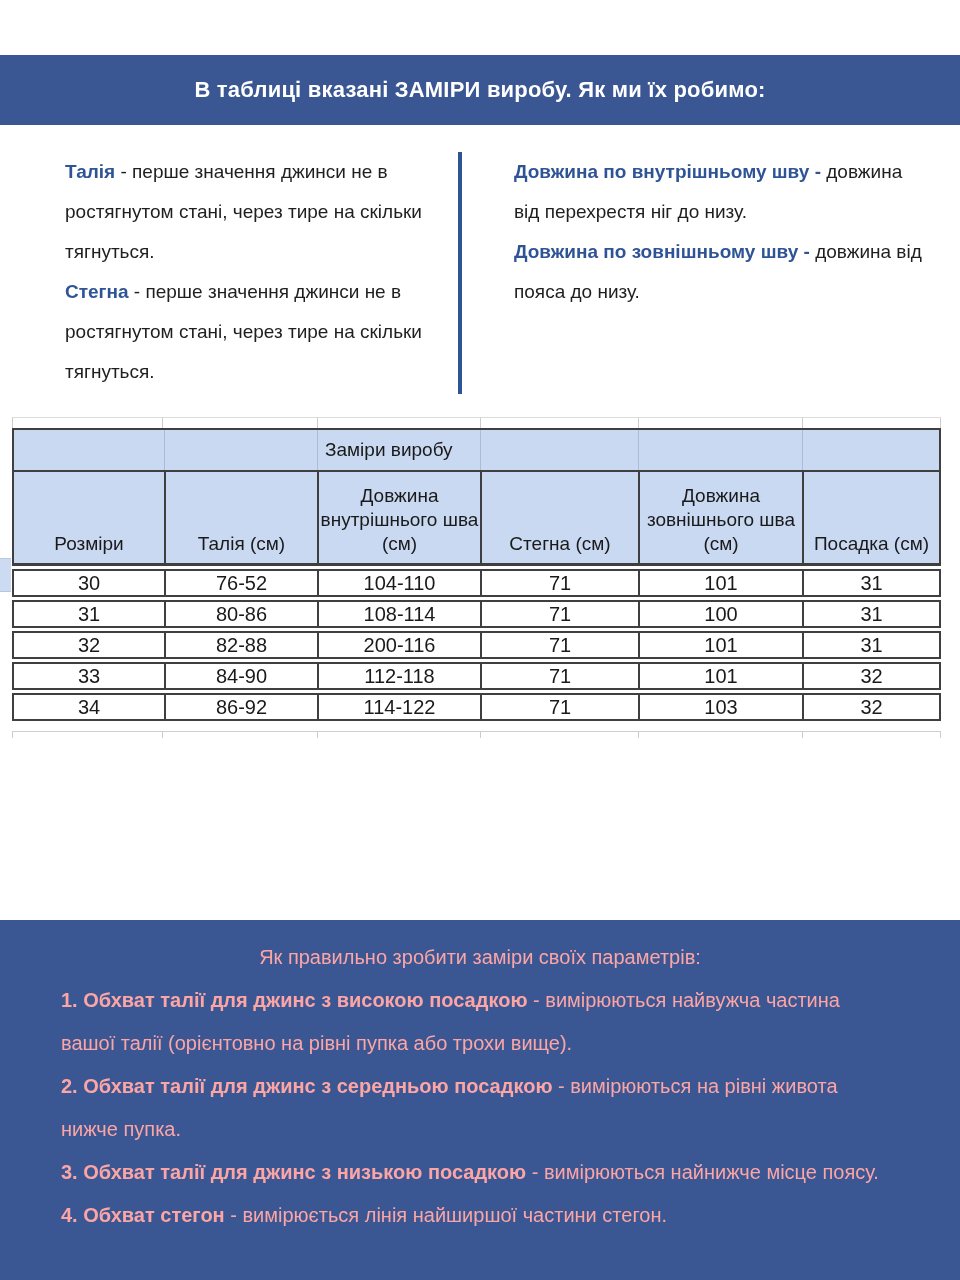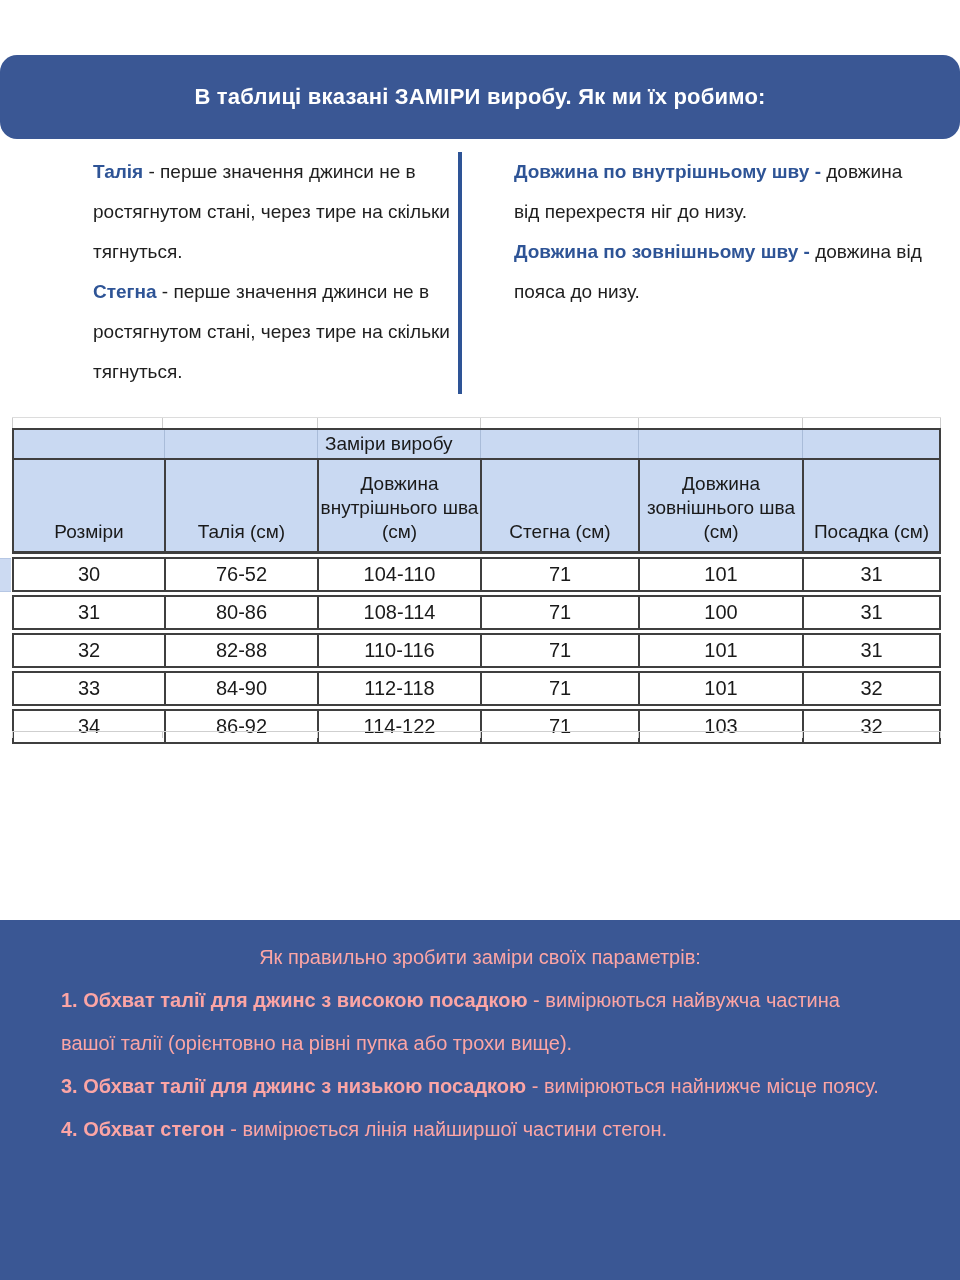--- a/index.html
+++ b/index.html
@@ -3,29 +3,29 @@
 <meta charset="utf-8">
 <style>
   html,body{margin:0;padding:0;background:#ffffff;}
   .page{
     position:relative;width:960px;height:1280px;overflow:hidden;
     font-family:"Liberation Sans","DejaVu Sans",sans-serif;background:#ffffff;
   }
 
   
   .banner{
-    position:absolute;left:0;top:55px;width:960px;height:84px;
-    background:#3a5794;display:flex;align-items:center;justify-content:center;border-radius:17px;
+    position:absolute;left:0;top:55px;width:960px;height:70px;
+    background:#3a5794;display:flex;align-items:center;justify-content:center;
   }
   .banner-title{color:#ffffff;font-size:22px;font-weight:bold;letter-spacing:.2px;}
 
   
   .defs-left{
     position:absolute;left:65px;top:152px;width:368px;
-    font-size:19px;line-height:40px;color:#1f1f1f;margin-left:28px;
+    font-size:19px;line-height:40px;color:#1f1f1f;
   }
   .defs-right{
     position:absolute;left:514px;top:152px;width:408px;
     font-size:19px;line-height:40px;color:#1f1f1f;
   }
   .defs-left p,.defs-right p{margin:0;}
   .term{color:#2e5496;font-weight:bold;}
   .v-divider{
     position:absolute;left:458px;top:152px;width:4px;height:242px;
     background:#2e5496;
@@ -48,35 +48,35 @@
     background:#ccdaf2;border-top:1px solid #b6c7e4;border-bottom:1px solid #b6c7e4;
   }
 
   .size-table{position:absolute;left:12px;top:428px;width:929px;box-sizing:border-box;}
   .t-grid{
     display:grid;
     grid-template-columns:150px 153px 163px 158px 164px 1fr;
     box-sizing:border-box;
   }
   .t-head{border:2px solid #3f3f3f;border-bottom:3px solid #3f3f3f;background:#c9d9f2;}
-  .t-head-row1{height:28px;}
+  .t-head-row1{height:40px;}
   .t-head-row1 .t-cell{
     border-left:1px solid #a9bcd9;display:flex;align-items:center;
     font-size:19px;color:#1a1a1a;padding-left:7px;box-sizing:border-box;
   }
   .t-head-row1 .t-cell:first-child{border-left:none;}
   .t-head-row2{height:93px;border-top:2px solid #3f3f3f;}
   .t-head-row2 .t-cell{
     border-left:2px solid #3f3f3f;display:flex;align-items:flex-end;justify-content:center;
     text-align:center;font-size:19px;line-height:24px;color:#1a1a1a;
     padding-bottom:7px;box-sizing:border-box;
   }
   .t-head-row2 .t-cell:first-child{border-left:none;}
   .t-row{
-    height:35px;margin-top:3px;border:2px solid #3f3f3f;background:#ffffff;
+    height:28px;margin-top:3px;border:2px solid #3f3f3f;background:#ffffff;
   }
   .t-row .t-cell{
     border-left:2px solid #3f3f3f;display:flex;align-items:center;justify-content:center;
     font-size:20px;color:#1a1a1a;box-sizing:border-box;
   }
   .t-row .t-cell:first-child{border-left:none;}
 
   
   .guide{
     position:absolute;left:0;top:920px;width:960px;height:360px;
@@ -153,21 +153,21 @@
       <div class="t-cell">31</div>
       <div class="t-cell">80-86</div>
       <div class="t-cell">108-114</div>
       <div class="t-cell">71</div>
       <div class="t-cell">100</div>
       <div class="t-cell">31</div>
     </div>
     <div class="t-grid t-row">
       <div class="t-cell">32</div>
       <div class="t-cell">82-88</div>
-      <div class="t-cell">110-116</div>
+      <div class="t-cell">200-116</div>
       <div class="t-cell">71</div>
       <div class="t-cell">101</div>
       <div class="t-cell">31</div>
     </div>
     <div class="t-grid t-row">
       <div class="t-cell">33</div>
       <div class="t-cell">84-90</div>
       <div class="t-cell">112-118</div>
       <div class="t-cell">71</div>
       <div class="t-cell">101</div>
@@ -190,18 +190,19 @@
       <span class="stub"></span>
       <span class="stub"></span>
       <span class="stub"></span>
       <span class="stub"></span>
   </div>
 
   <div class="guide">
     <p class="guide-title">Як правильно зробити заміри своїх параметрів:</p>
     <div class="guide-items">
       <p><span class="lead">1. Обхват талії для джинс з високою посадкою</span><span> - вимірюються найвужча частина вашої талії (орієнтовно на рівні пупка або трохи вище).</span></p>
+      <p><span class="lead">2. Обхват талії для джинс з середньою посадкою</span><span> - вимірюються на рівні живота нижче пупка.</span></p>
       <p><span class="lead">3. Обхват талії для джинс з низькою посадкою</span><span> - вимірюються найнижче місце поясу.</span></p>
       <p><span class="lead">4. Обхват стегон</span><span> - вимірюється лінія найширшої частини стегон.</span></p>
     </div>
   </div>
 
 </div>
 
 </body></html>

